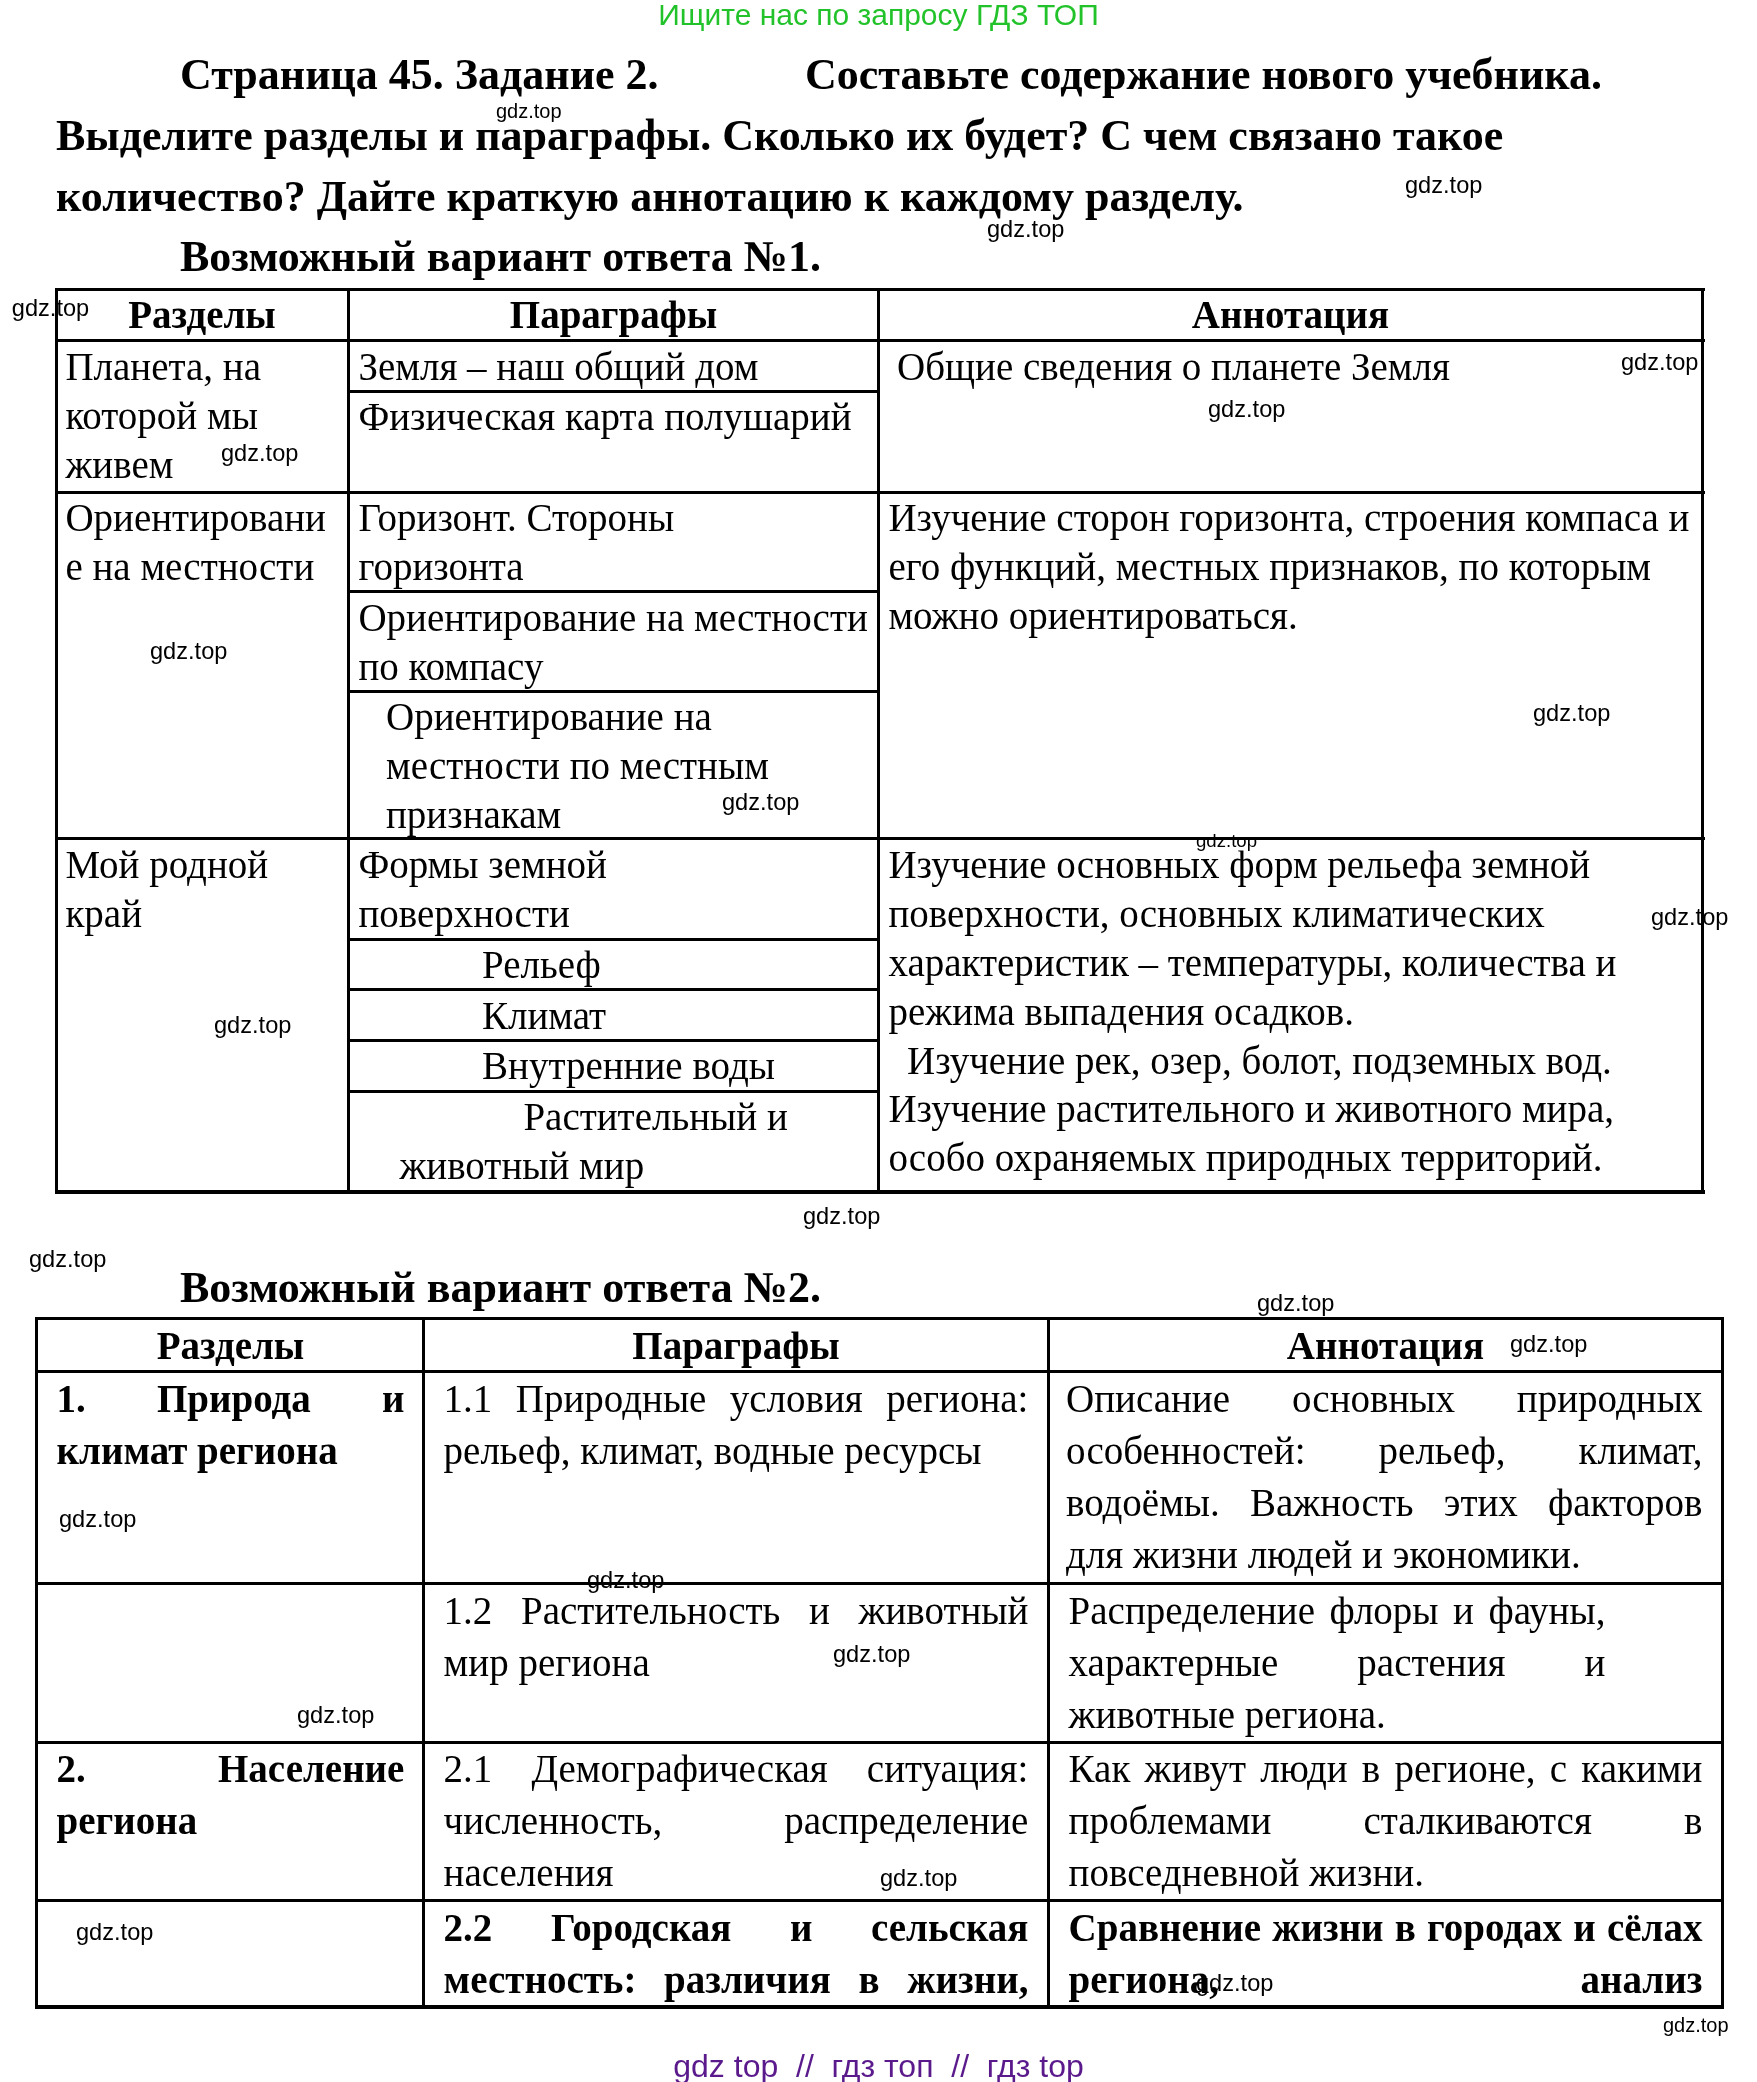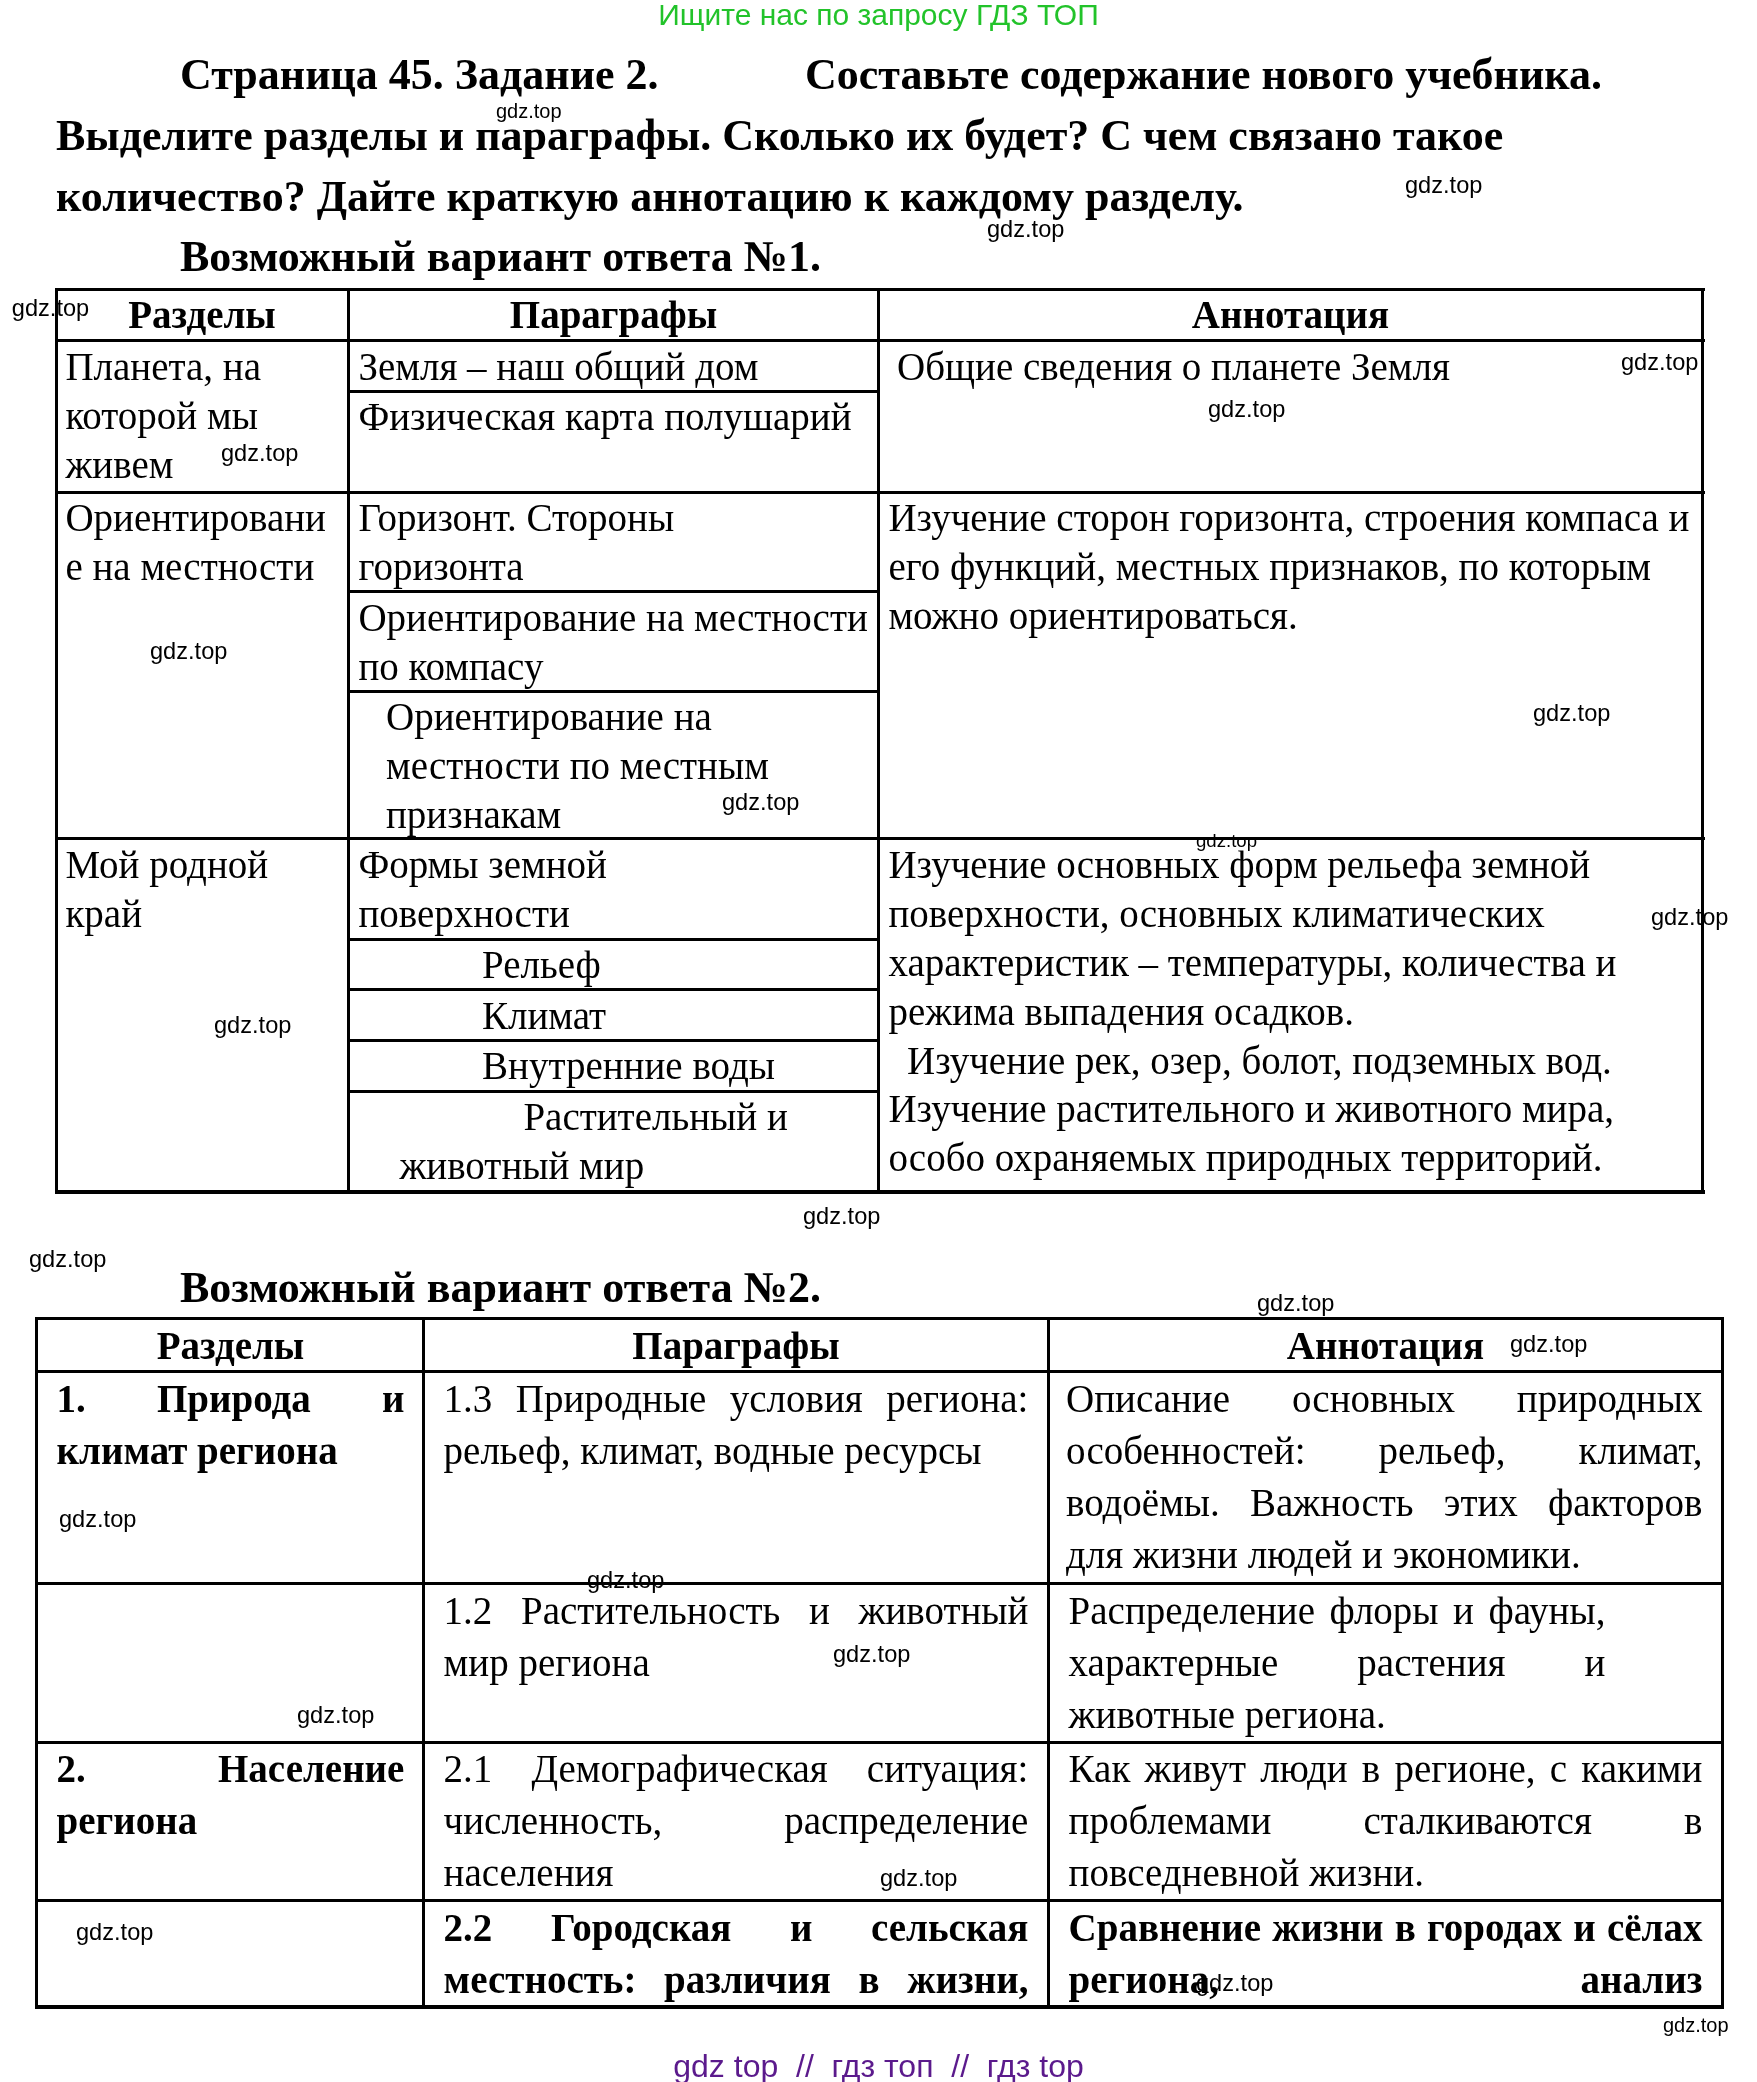--- a/index.html
+++ b/index.html
@@ -83,21 +83,21 @@
   <div class="line" style="left:35px;top:1582px;width:1688px;height:2.5px;"></div>
   <div class="line" style="left:35px;top:1741px;width:1688px;height:2.5px;"></div>
   <div class="line" style="left:35px;top:1899px;width:1688px;height:2.5px;"></div>
   <div class="line" style="left:35px;top:2005px;width:1688px;height:4.2px;"></div>
 
   <div class="cell hdr" style="left:38px;top:1320px;width:385px;text-align:center;">Разделы</div>
   <div class="cell hdr" style="left:425px;top:1320px;width:622px;text-align:center;">Параграфы</div>
   <div class="cell hdr" style="left:1050px;top:1320px;width:671px;text-align:center;">Аннотация</div>
 
   <div class="cell" style="left:38px;top:1373px;width:385px;font-weight:bold;">1. Природа и климат региона</div>
-  <div class="cell" style="left:425px;top:1373px;width:622px;">1.3 Природные условия региона: рельеф, климат, водные ресурсы</div>
+  <div class="cell" style="left:425px;top:1373px;width:622px;">1.1 Природные условия региона: рельеф, климат, водные ресурсы</div>
   <div class="cell" style="left:1050px;top:1373px;width:671px;padding-left:16px;">Описание основных природных особенностей: рельеф, климат, водоёмы. Важность этих факторов для жизни людей и экономики.</div>
 
   <div class="cell" style="left:38px;top:1585px;width:385px;"></div>
   <div class="cell" style="left:425px;top:1585px;width:622px;">1.2 Растительность и животный мир региона</div>
   <div class="cell" style="left:1050px;top:1585px;width:574px;">Распределение флоры и фауны, характерные растения и животные региона.</div>
 
   <div class="cell" style="left:38px;top:1743px;width:385px;font-weight:bold;">2. Население региона</div>
   <div class="cell" style="left:425px;top:1743px;width:622px;">2.1 Демографическая ситуация: численность, распределение населения</div>
   <div class="cell" style="left:1050px;top:1743px;width:671px;">Как живут люди в регионе, с какими проблемами сталкиваются в повседневной жизни.</div>
 

